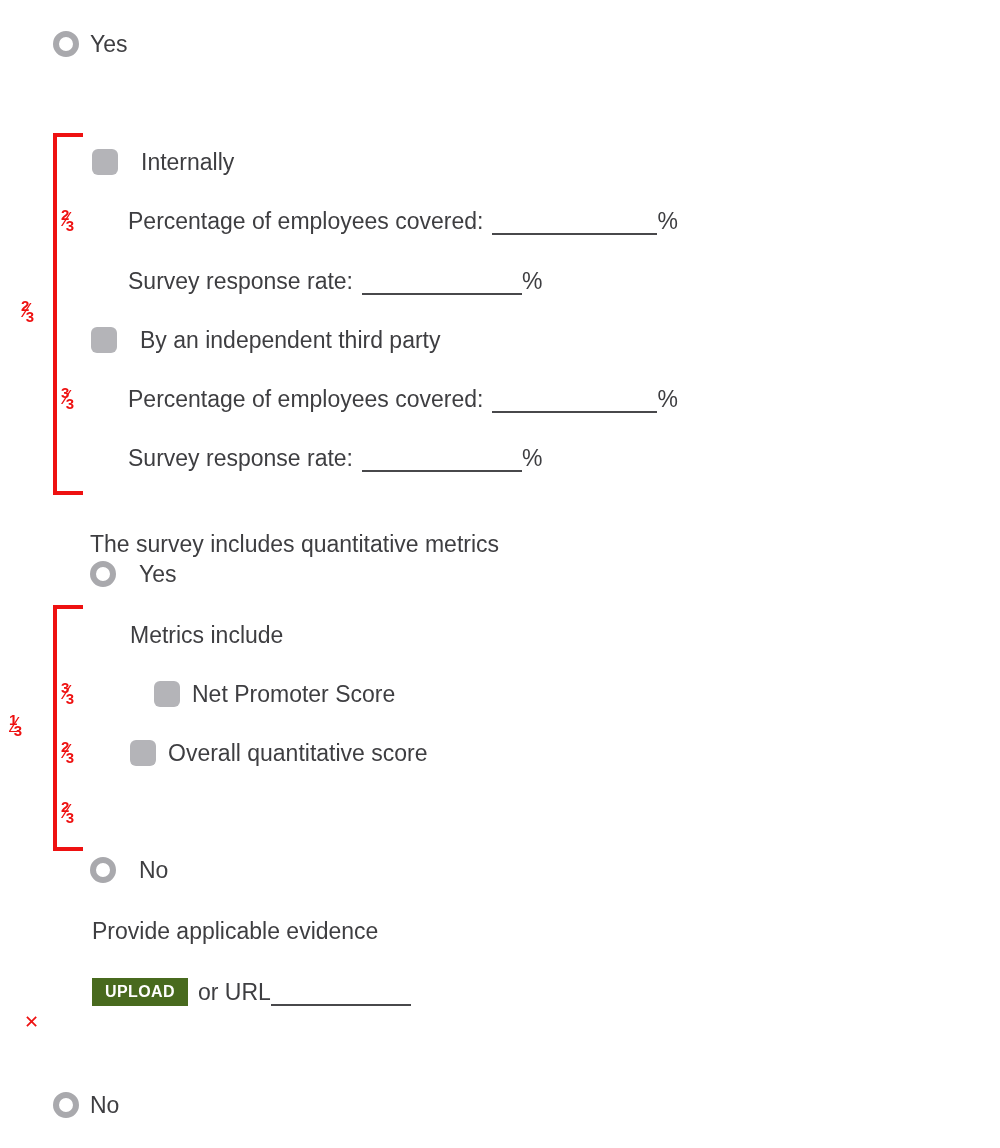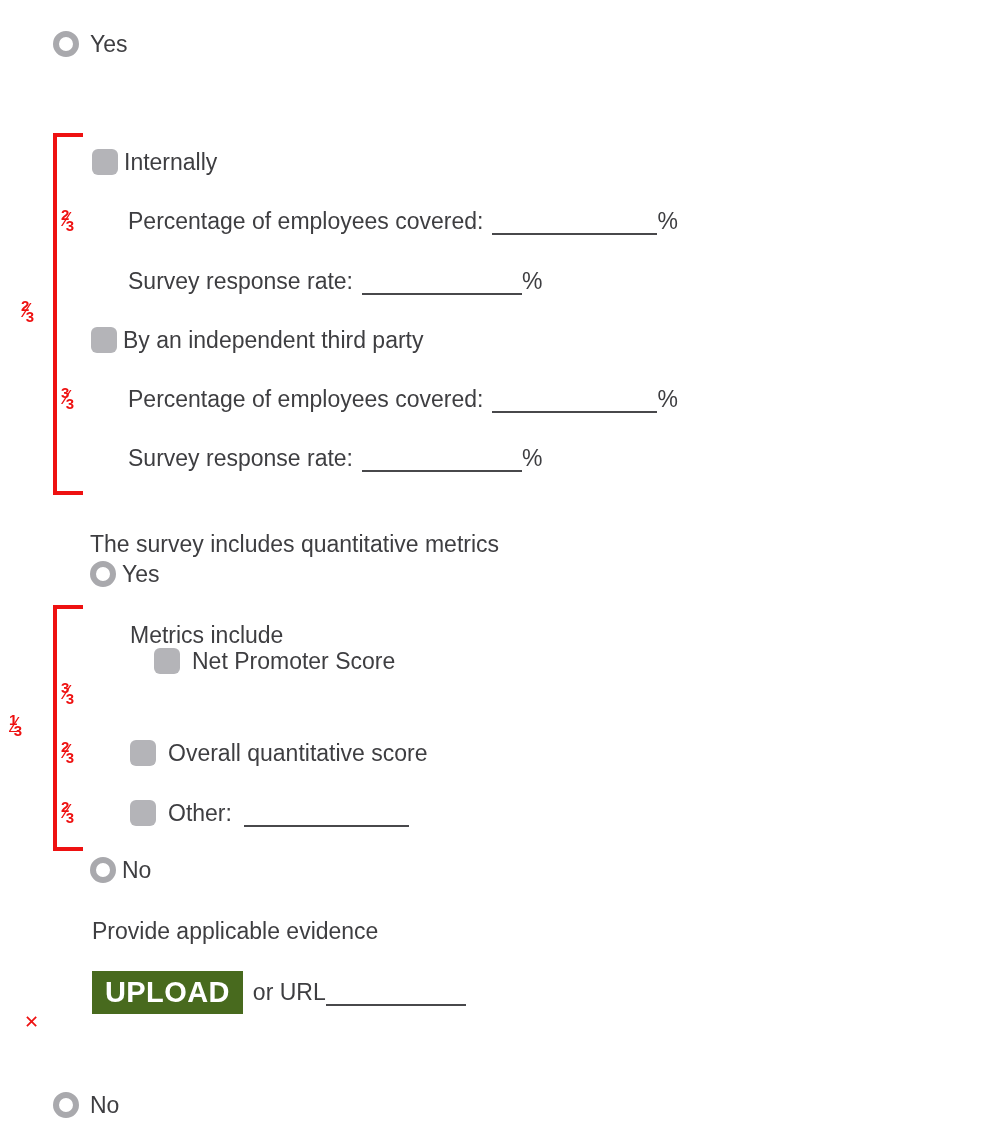--- a/index.html
+++ b/index.html
@@ -20,21 +20,21 @@
   }
   .row{
     position:absolute;
     display:flex;
     align-items:center;
     height:30px;
     font-size:23px;
     white-space:nowrap;
     color:var(--text);
   }
-  .g11{gap:11px}.g13{gap:6px}.g12{gap:12px}
+  .g11{gap:11px}.g13{gap:23px}.g12{gap:12px}
   .radio{
     width:26px;height:26px;border-radius:50%;
     border:6px solid var(--ring);
     background:#fff;box-sizing:border-box;flex:0 0 auto;
   }
   .cb{
     width:26px;height:26px;border-radius:6px;
     background:var(--ctl);flex:0 0 auto;
   }
   .blank{
@@ -59,21 +59,21 @@
   .frac .fs{font-size:21px;font-weight:400;margin:0 -3px;position:relative;top:1px;}
   .frac sub{font-size:15px;position:relative;top:6px;vertical-align:baseline;}
   .xmark{
     position:absolute;color:var(--red);
     font-size:18px;font-weight:700;line-height:18px;
   }
   .upload-btn{
     display:inline-block;
     background:var(--green);color:#ffffff;
     font-family:"Liberation Sans","DejaVu Sans",sans-serif;
-    font-size:29px;font-weight:700;letter-spacing:0.4px;
+    font-size:16px;font-weight:700;letter-spacing:0.4px;
     padding:5px 13px;border:none;cursor:pointer;
     margin-right:10px;
   }
 </style>
 </head>
 <body>
 
 <div class="page">
 
   <div class="bracket" style="left:53px;top:133px;height:362px;"></div>
@@ -135,35 +135,30 @@
 
   <div class="row g13" style="left:90px;top:559px;">
     <span class="radio"></span>
     <span>Yes</span>
   </div>
 
   <div class="row" style="left:130px;top:620px;">
     <span>Metrics include</span>
   </div>
 
-  <div class="row g12" style="left:130px;top:646px;padding-left:24px;">
+  <div class="row g12" style="left:130px;top:679px;padding-left:24px;">
     <span class="cb"></span>
     <span>Net Promoter Score</span>
   </div>
 
   <div class="row g12" style="left:130px;top:738px;">
     <span class="cb"></span>
     <span>Overall quantitative score</span>
   </div>
 
-  <div class="row g12" style="left:130px;top:798px;">
-    <span class="cb"></span>
-    <span>Other:</span>
-    <span class="blank w173 m0"></span>
-  </div>
 
   <div class="row g13" style="left:90px;top:855px;">
     <span class="radio"></span>
     <span>No</span>
   </div>
 
   <div class="row" style="left:92px;top:916px;justify-content:center;">
     <span>Provide applicable evidence</span>
   </div>
 

